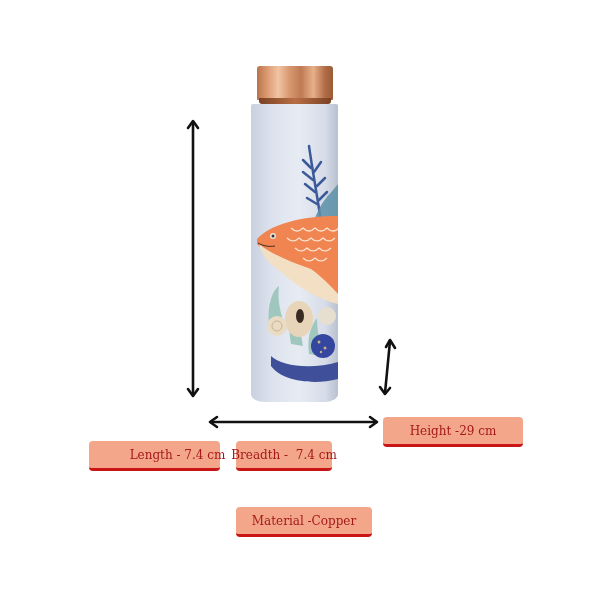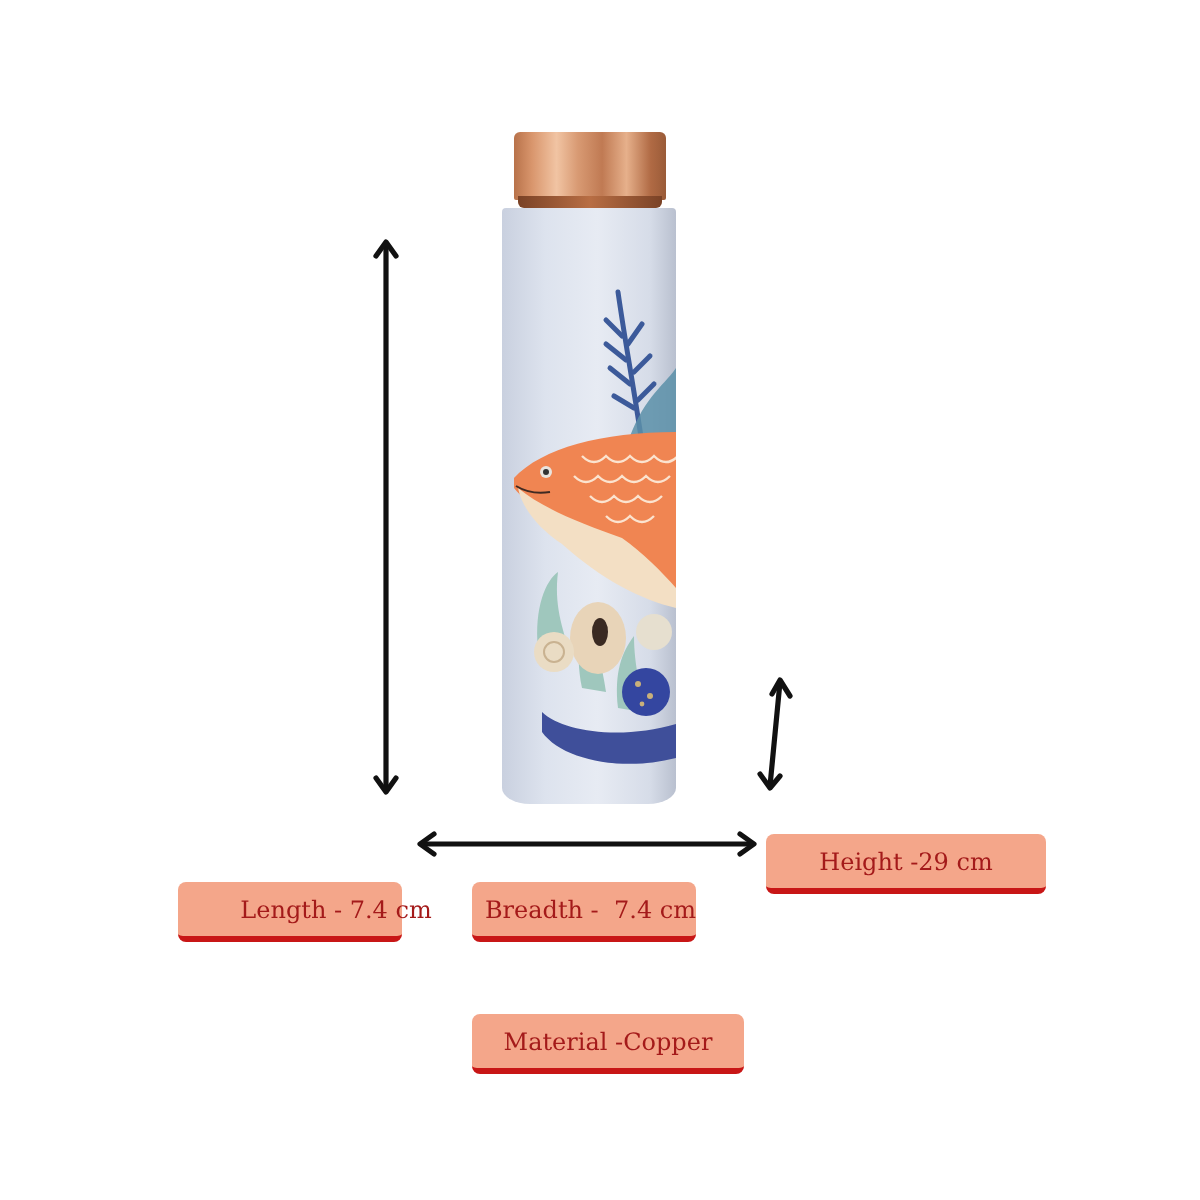--- a/index.html
+++ b/index.html
@@ -83,24 +83,24 @@
       <polyline points="370,417 377,422 370,427"></polyline>
     </g>
     <g>
       <line x1="390" y1="341" x2="385" y2="393"></line>
       <polyline points="386,347 390,340 395,348"></polyline>
       <polyline points="380,387 385,394 390,388"></polyline>
     </g>
   </g>
 </svg>
 
-<div class="badge" style="left:89px;top:441px;width:112px;padding-left:46px;">
+<div class="badge" style="left:89px;top:441px;width:131px;padding-left:46px;">
   <span>Length - 7.4 cm</span>
 </div>
-<div class="badge" style="left:236px;top:441px;width:112px;justify-content:flex-end;">
+<div class="badge" style="left:236px;top:441px;width:96px;">
   <span>Breadth -  7.4 cm</span>
 </div>
 <div class="badge" style="left:383px;top:417px;width:140px;">
   <span>Height -29 cm</span>
 </div>
 <div class="badge" style="left:236px;top:507px;width:136px;">
   <span>Material -Copper</span>
 </div>
 
 </body></html>

